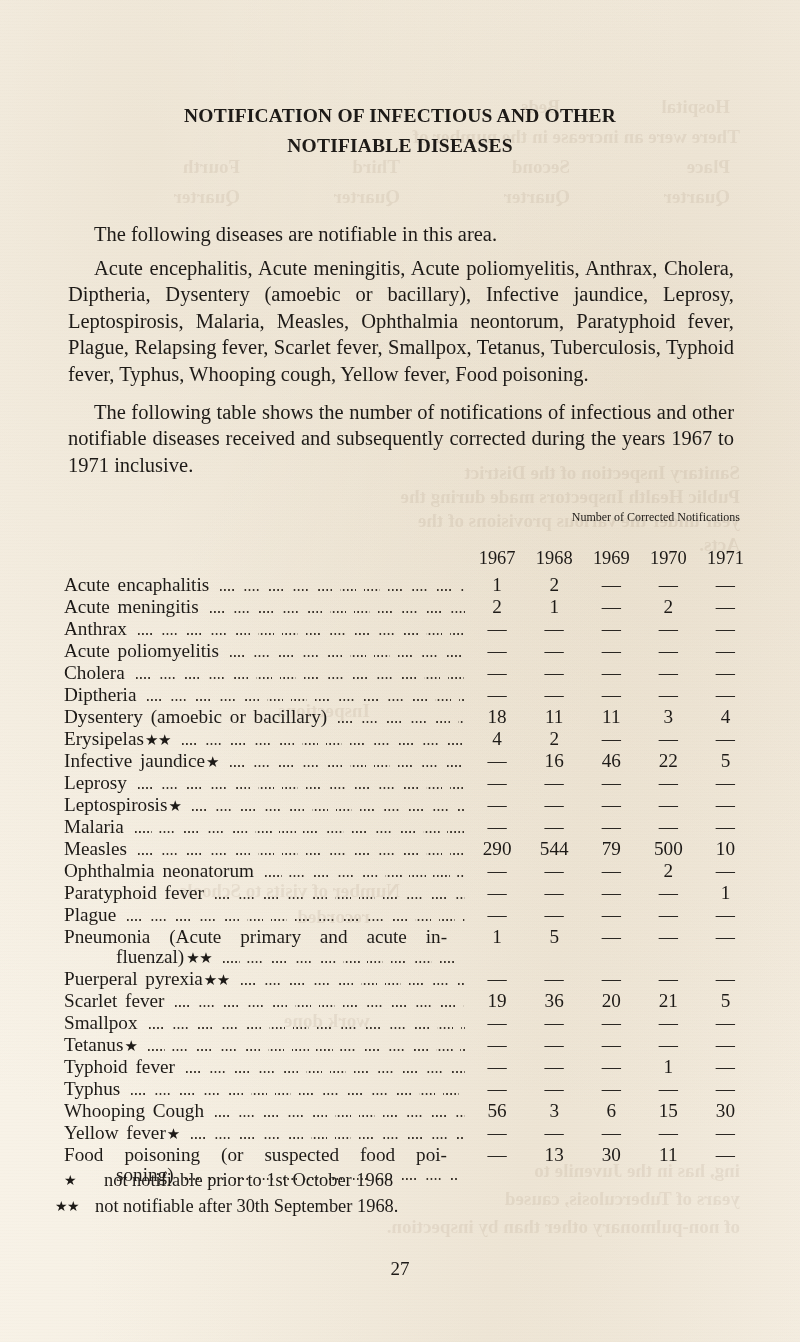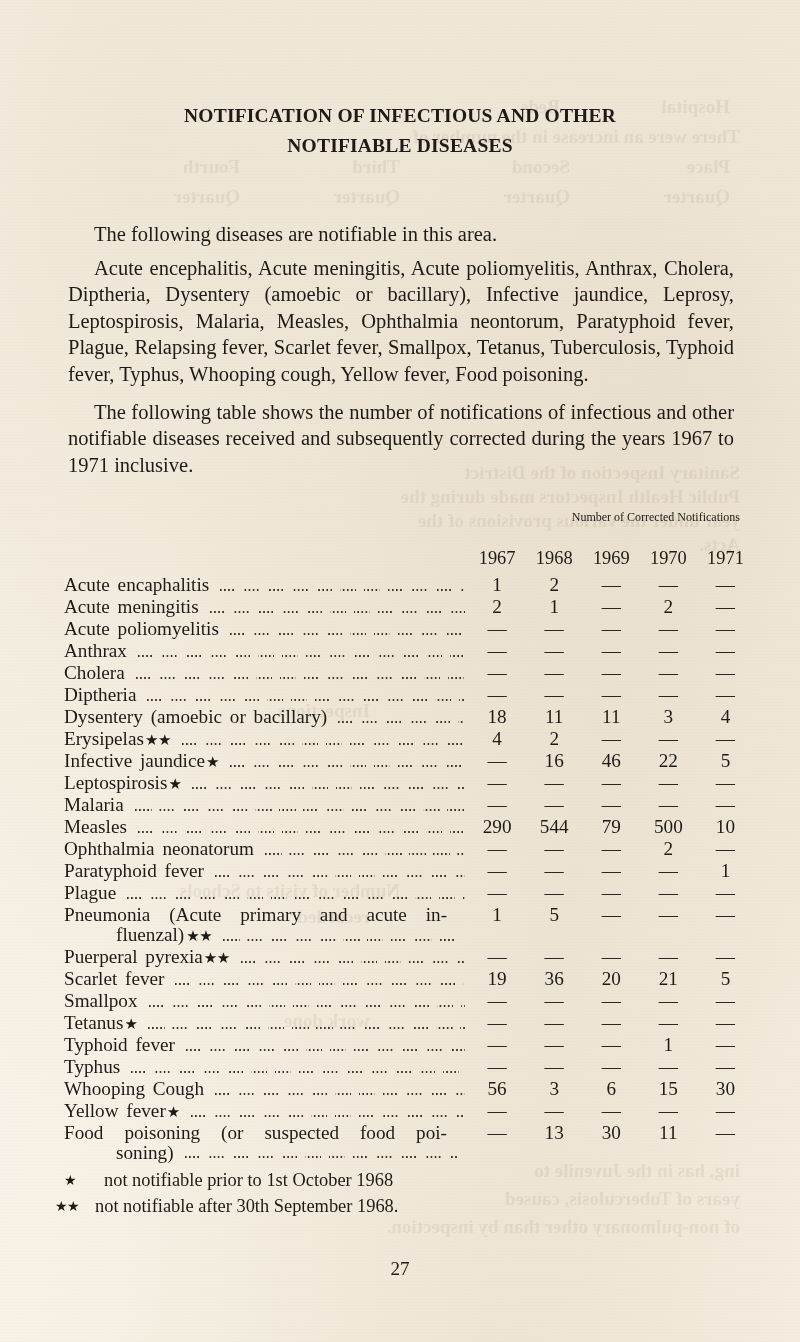--- a/index.html
+++ b/index.html
@@ -304,31 +304,31 @@
             <td class="label"><span class="namebg spread">Acute meningitis</span><span class="dots" style="left: 146px;">
                 <i></i>
               </span></td>
             <td class="num">2</td>
             <td class="num">1</td>
             <td class="num dash">—</td>
             <td class="num">2</td>
             <td class="num dash">—</td>
           </tr>
           <tr>
+            <td class="label"><span class="namebg spread">Anthrax</span><span class="dots" style="left: 74px;">
+                <i></i>
+              </span></td>
+            <td class="num dash">—</td>
+            <td class="num dash">—</td>
+            <td class="num dash">—</td>
+            <td class="num dash">—</td>
+            <td class="num dash">—</td>
+          </tr>
+          <tr>
             <td class="label"><span class="namebg spread">Acute poliomyelitis</span><span class="dots" style="left: 166px;">
-                <i></i>
-              </span></td>
-            <td class="num dash">—</td>
-            <td class="num dash">—</td>
-            <td class="num dash">—</td>
-            <td class="num dash">—</td>
-            <td class="num dash">—</td>
-          </tr>
-          <tr>
-            <td class="label"><span class="namebg spread">Anthrax</span><span class="dots" style="left: 74px;">
                 <i></i>
               </span></td>
             <td class="num dash">—</td>
             <td class="num dash">—</td>
             <td class="num dash">—</td>
             <td class="num dash">—</td>
             <td class="num dash">—</td>
           </tr>
           <tr>
             <td class="label"><span class="namebg spread">Cholera</span><span class="dots" style="left: 72px;">
@@ -372,20 +372,30 @@
           </tr>
           <tr>
             <td class="label"><span class="namebg spread">Infective jaundice</span><span class="star namebg" style="margin-left: -8px;">★</span><span class="dots" style="left: 166px;">
                 <i></i>
               </span></td>
             <td class="num dash">—</td>
             <td class="num">16</td>
             <td class="num">46</td>
             <td class="num">22</td>
             <td class="num">5</td>
+          </tr>
+          <tr>
+            <td class="label"><span class="namebg spread">Leprosy</span><span class="dots" style="left: 74px;">
+                <i></i>
+              </span></td>
+            <td class="num dash">—</td>
+            <td class="num dash">—</td>
+            <td class="num dash">—</td>
+            <td class="num dash">—</td>
+            <td class="num dash">—</td>
           </tr>
           <tr>
             <td class="label"><span class="namebg spread">Leptospirosis</span><span class="star namebg" style="margin-left: -8px;">★</span><span class="dots" style="left: 128px;">
                 <i></i>
               </span></td>
             <td class="num dash">—</td>
             <td class="num dash">—</td>
             <td class="num dash">—</td>
             <td class="num dash">—</td>
             <td class="num dash">—</td>

